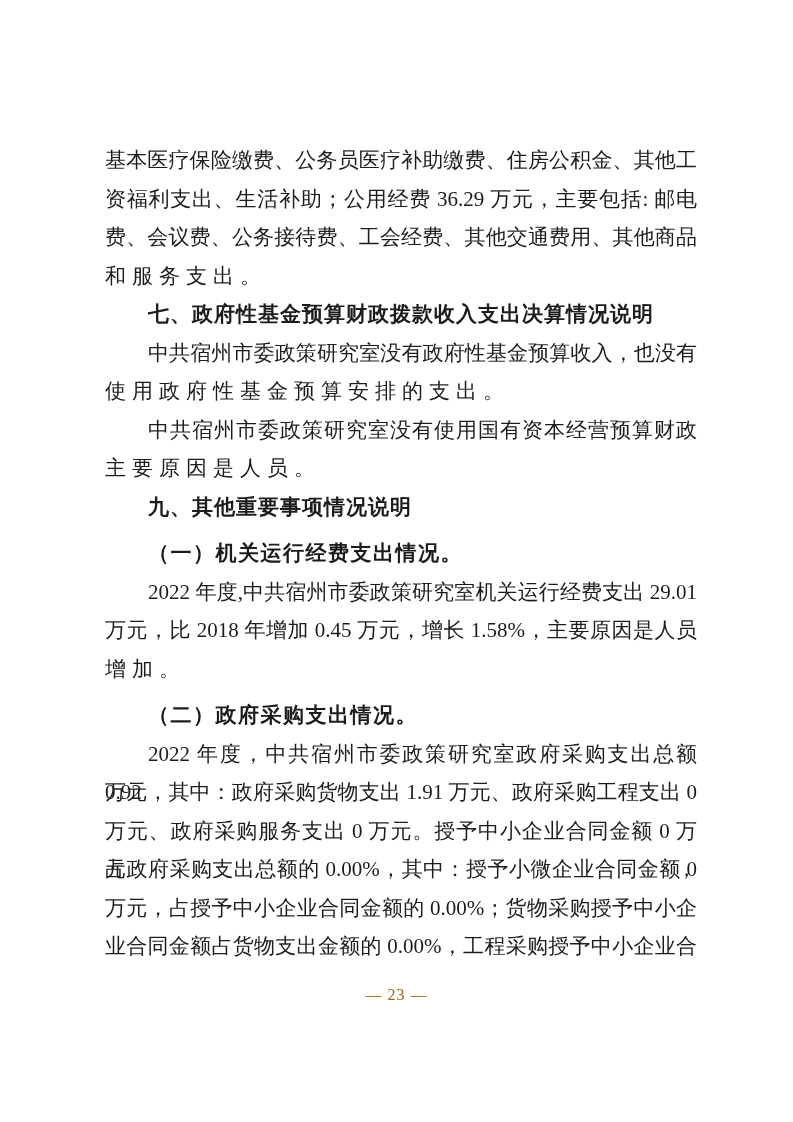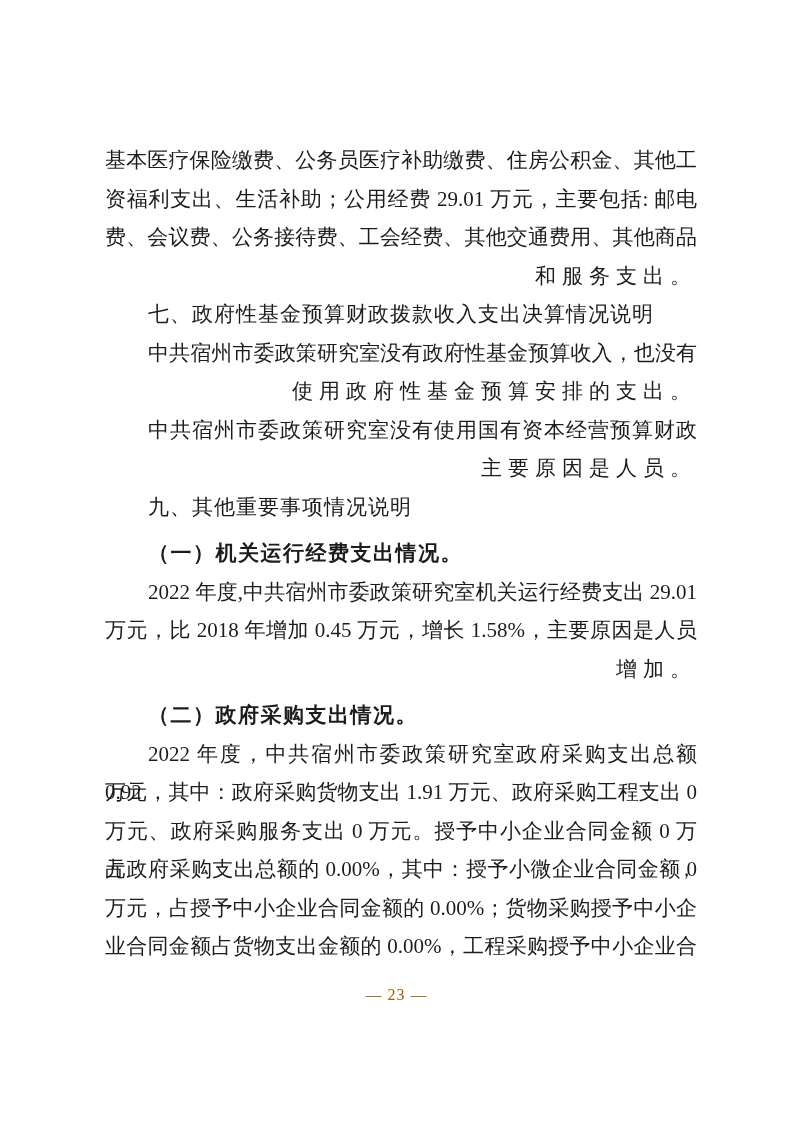--- a/index.html
+++ b/index.html
@@ -29,29 +29,29 @@
     overflow: visible;
   }
   
   .fit {
     text-align: justify;
     text-align-last: justify;
   }
   
   .loose {
     letter-spacing: 6px;
-    text-align: right;
+    text-align: left;
   }
   
   .ind {
     text-indent: 43px;
   }
   .h-sans {
     font-family: "Liberation Sans", "DejaVu Sans", sans-serif;
-    font-weight: normal;
+    font-weight: bold;
     letter-spacing: 1px;
     text-align: left;
   }
   .h-serif {
     font-family: "Liberation Serif", "DejaVu Serif", serif;
     font-weight: bold;
     letter-spacing: 1.5px;
     text-align: left;
     margin-top: 8px;
   }
@@ -65,21 +65,21 @@
     letter-spacing: 1px;
     color: #a16207;
   }
 </style>
 </head>
 <body>
 
 <div class="page">
   <div class="content">
     <div class="ln fit">基本医疗保险缴费、公务员医疗补助缴费、住房公积金、其他工</div>
-    <div class="ln fit">资福利支出、生活补助；公用经费 29.01 万元，主要包括: 邮电</div>
+    <div class="ln fit">资福利支出、生活补助；公用经费 36.29 万元，主要包括: 邮电</div>
     <div class="ln fit">费、会议费、公务接待费、工会经费、其他交通费用、其他商品</div>
     <div class="ln loose">和服务支出。</div>
     <div class="ln h-sans ind">七、政府性基金预算财政拨款收入支出决算情况说明</div>
     <div class="ln fit ind">中共宿州市委政策研究室没有政府性基金预算收入，也没有</div>
     <div class="ln loose">使用政府性基金预算安排的支出。</div>
     <div class="ln fit ind">中共宿州市委政策研究室没有使用国有资本经营预算财政</div>
     <div class="ln loose">主要原因是人员。</div>
     <div class="ln h-sans ind">九、其他重要事项情况说明</div>
     <div class="ln h-serif ind">（一）机关运行经费支出情况。</div>
     <div class="ln fit ind">2022 年度,中共宿州市委政策研究室机关运行经费支出 29.01</div>

